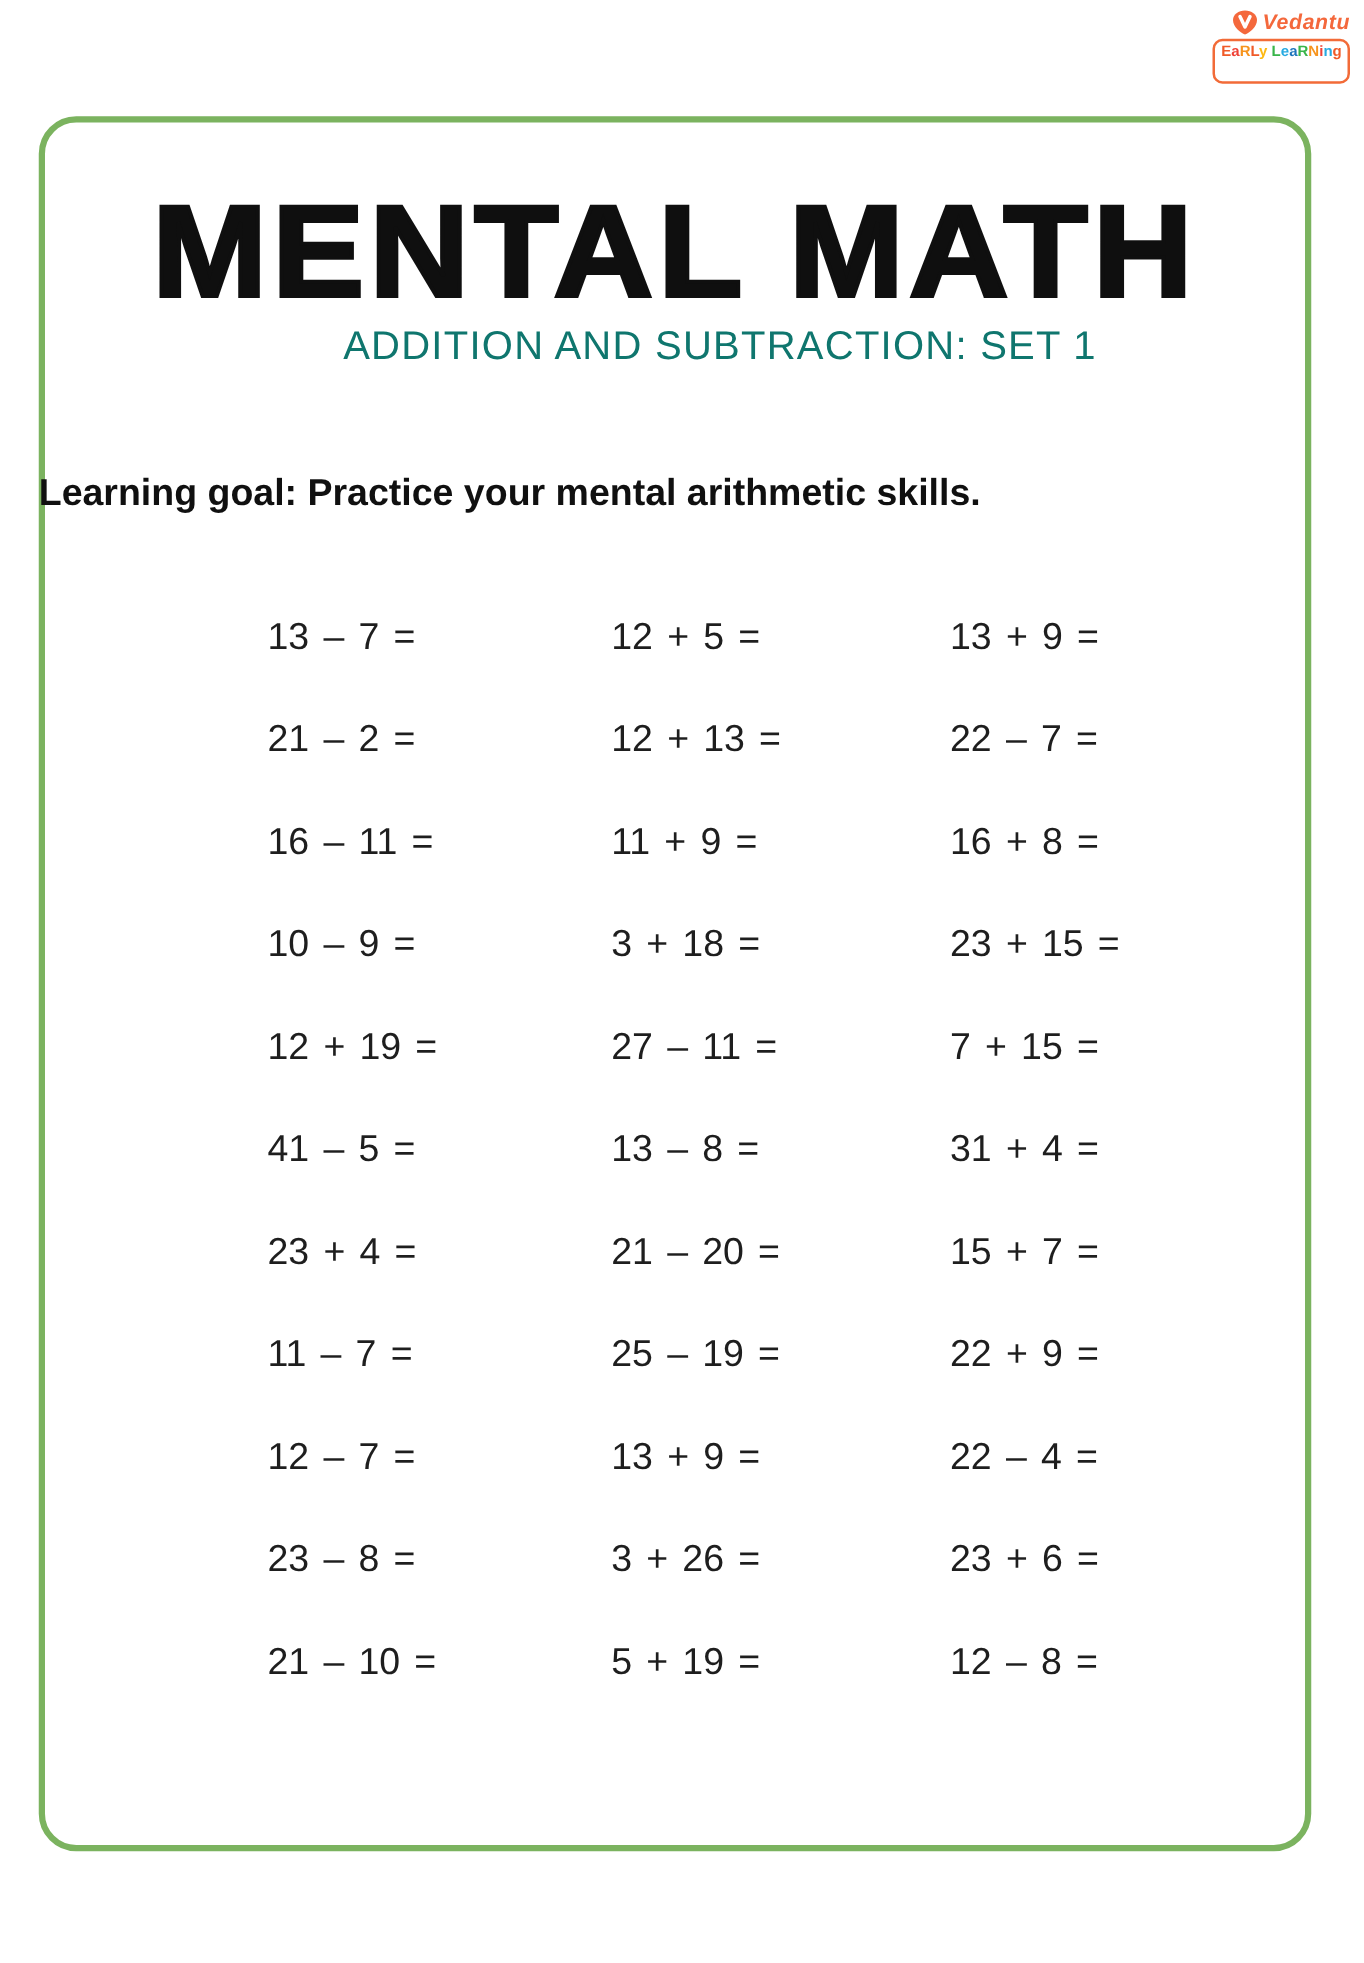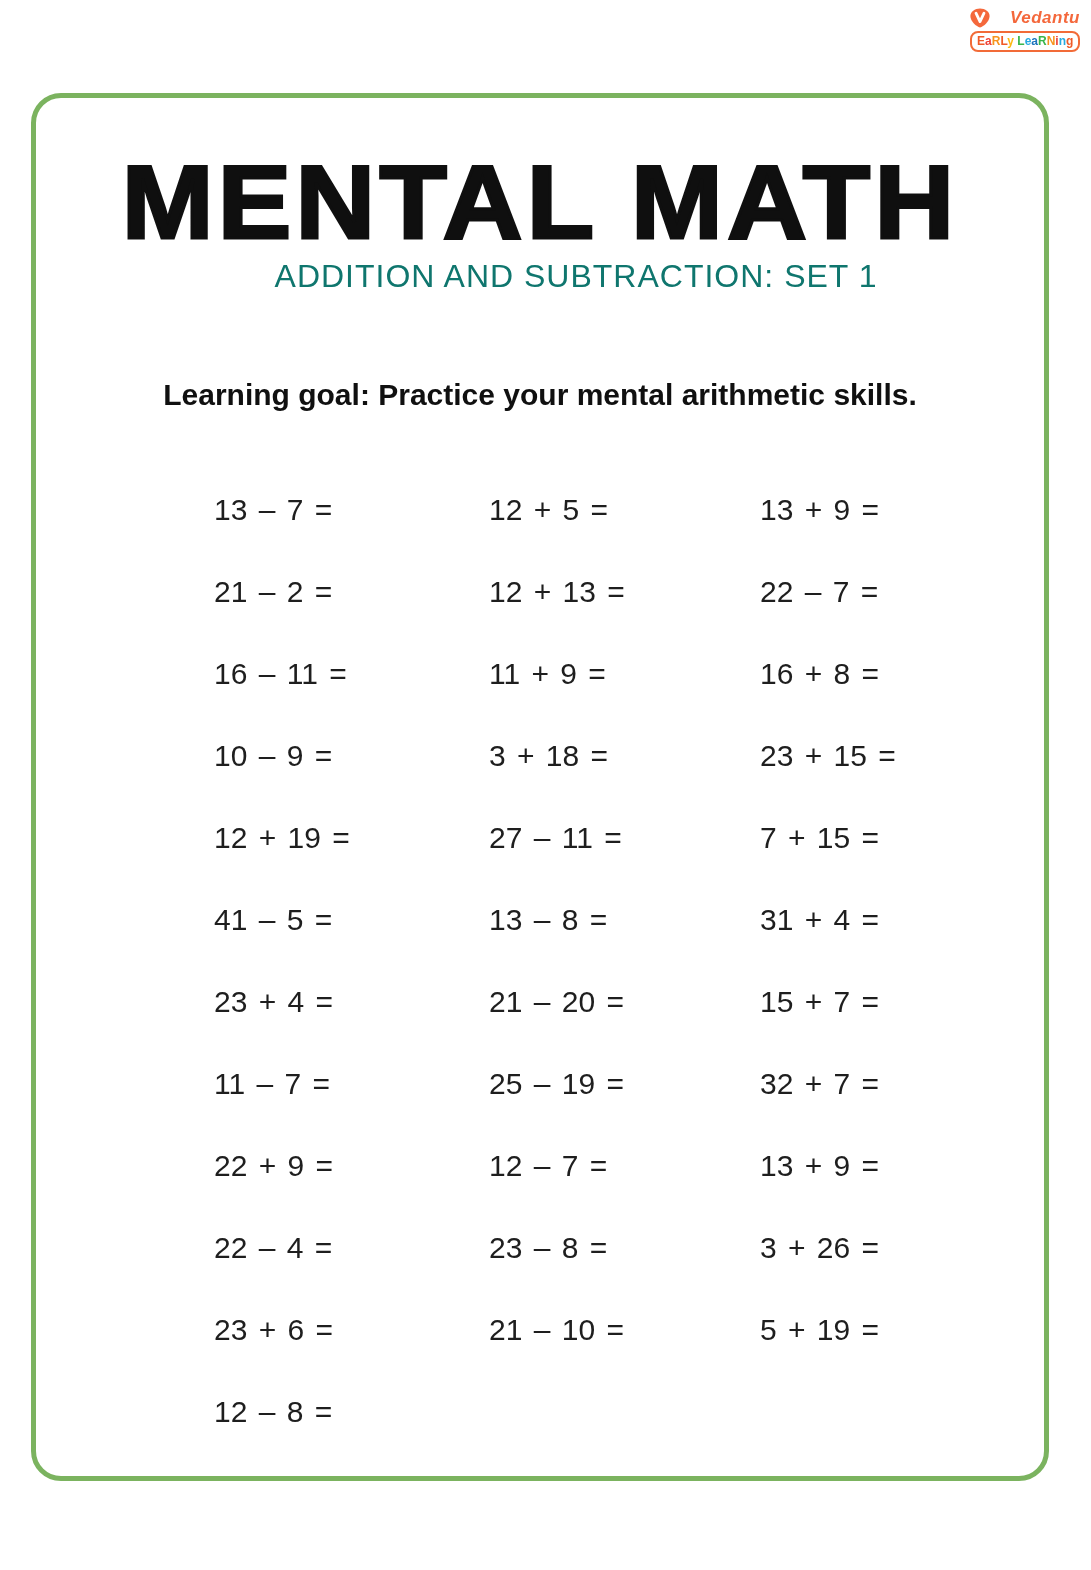--- a/index.html
+++ b/index.html
@@ -17,35 +17,35 @@
   .logo {
     position: absolute;
     top: 8px;
     right: 11px;
     width: 110px;
     text-align: center;
   }
   .logo-top {
     display: flex;
     align-items: center;
-    justify-content: space-between;
+    justify-content: flex-end;
     gap: 4px;
   }
   .v-icon { width: 20px; height: 20px; display: inline-block; }
   .brand {
     font-size: 17px;
     font-weight: bold;
     font-style: italic;
     letter-spacing: 0.5px;
   }
   .badge {
     margin-top: 3px;
     display: inline-block;
     border-radius: 8px;
-    padding: 2px 5px 3px 5px;
+    padding: 2px 5px 18px 5px;
     font-size: 12px;
     font-weight: bold;
     background: #ffffff;
     line-height: 1;
     white-space: nowrap;
   }
   .badge span { white-space: pre; text-shadow: 0 0 1px #ffffff; }
 
   
   .frame {
@@ -86,21 +86,21 @@
     font-weight: 400;
     letter-spacing: 1px;
     color: #0f766e;
     white-space: nowrap;
   }
   .goal {
     position: absolute;
     left: 31px;
     top: 378px;
     width: 1018px;
-    text-align: center;
+    text-align: left;
     font-size: 30px;
     font-weight: bold;
     color: #101010;
     white-space: nowrap;
   }
 
   
   .grid {
     position: absolute;
     left: 36px;
@@ -162,21 +162,20 @@
     <div class="problem">27 – 11 =</div>
     <div class="problem">7 + 15 =</div>
     <div class="problem">41 – 5 =</div>
     <div class="problem">13 – 8 =</div>
     <div class="problem">31 + 4 =</div>
     <div class="problem">23 + 4 =</div>
     <div class="problem">21 – 20 =</div>
     <div class="problem">15 + 7 =</div>
     <div class="problem">11 – 7 =</div>
     <div class="problem">25 – 19 =</div>
-    <div class="problem">32 + 7 =</div>
     <div class="problem">22 + 9 =</div>
     <div class="problem">12 – 7 =</div>
     <div class="problem">13 + 9 =</div>
     <div class="problem">22 – 4 =</div>
     <div class="problem">23 – 8 =</div>
     <div class="problem">3 + 26 =</div>
     <div class="problem">23 + 6 =</div>
     <div class="problem">21 – 10 =</div>
     <div class="problem">5 + 19 =</div>
     <div class="problem">12 – 8 =</div>

